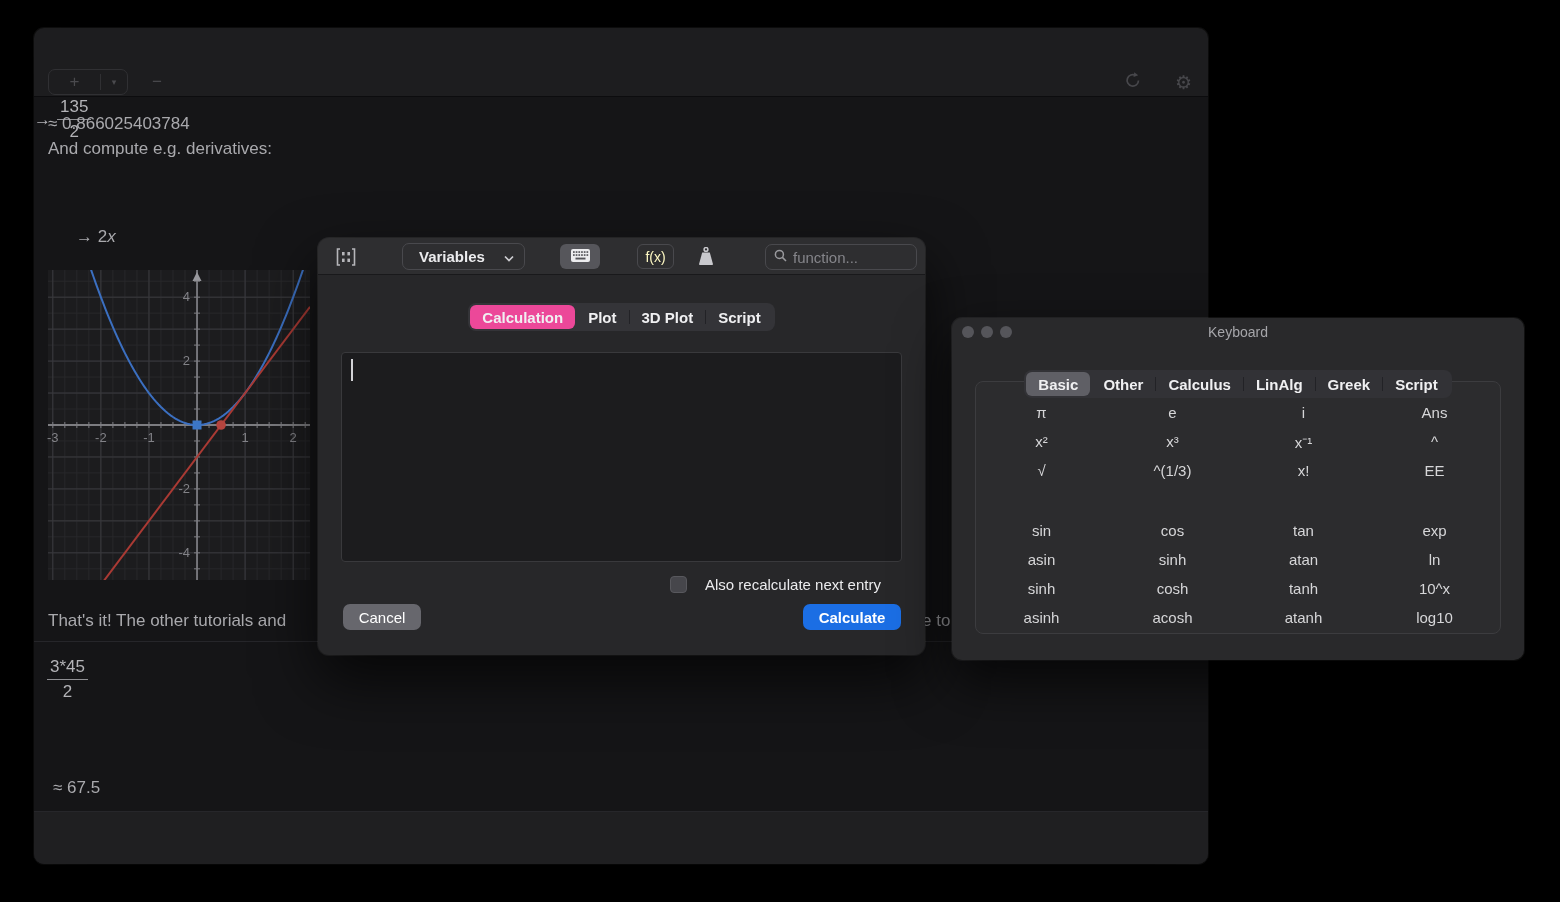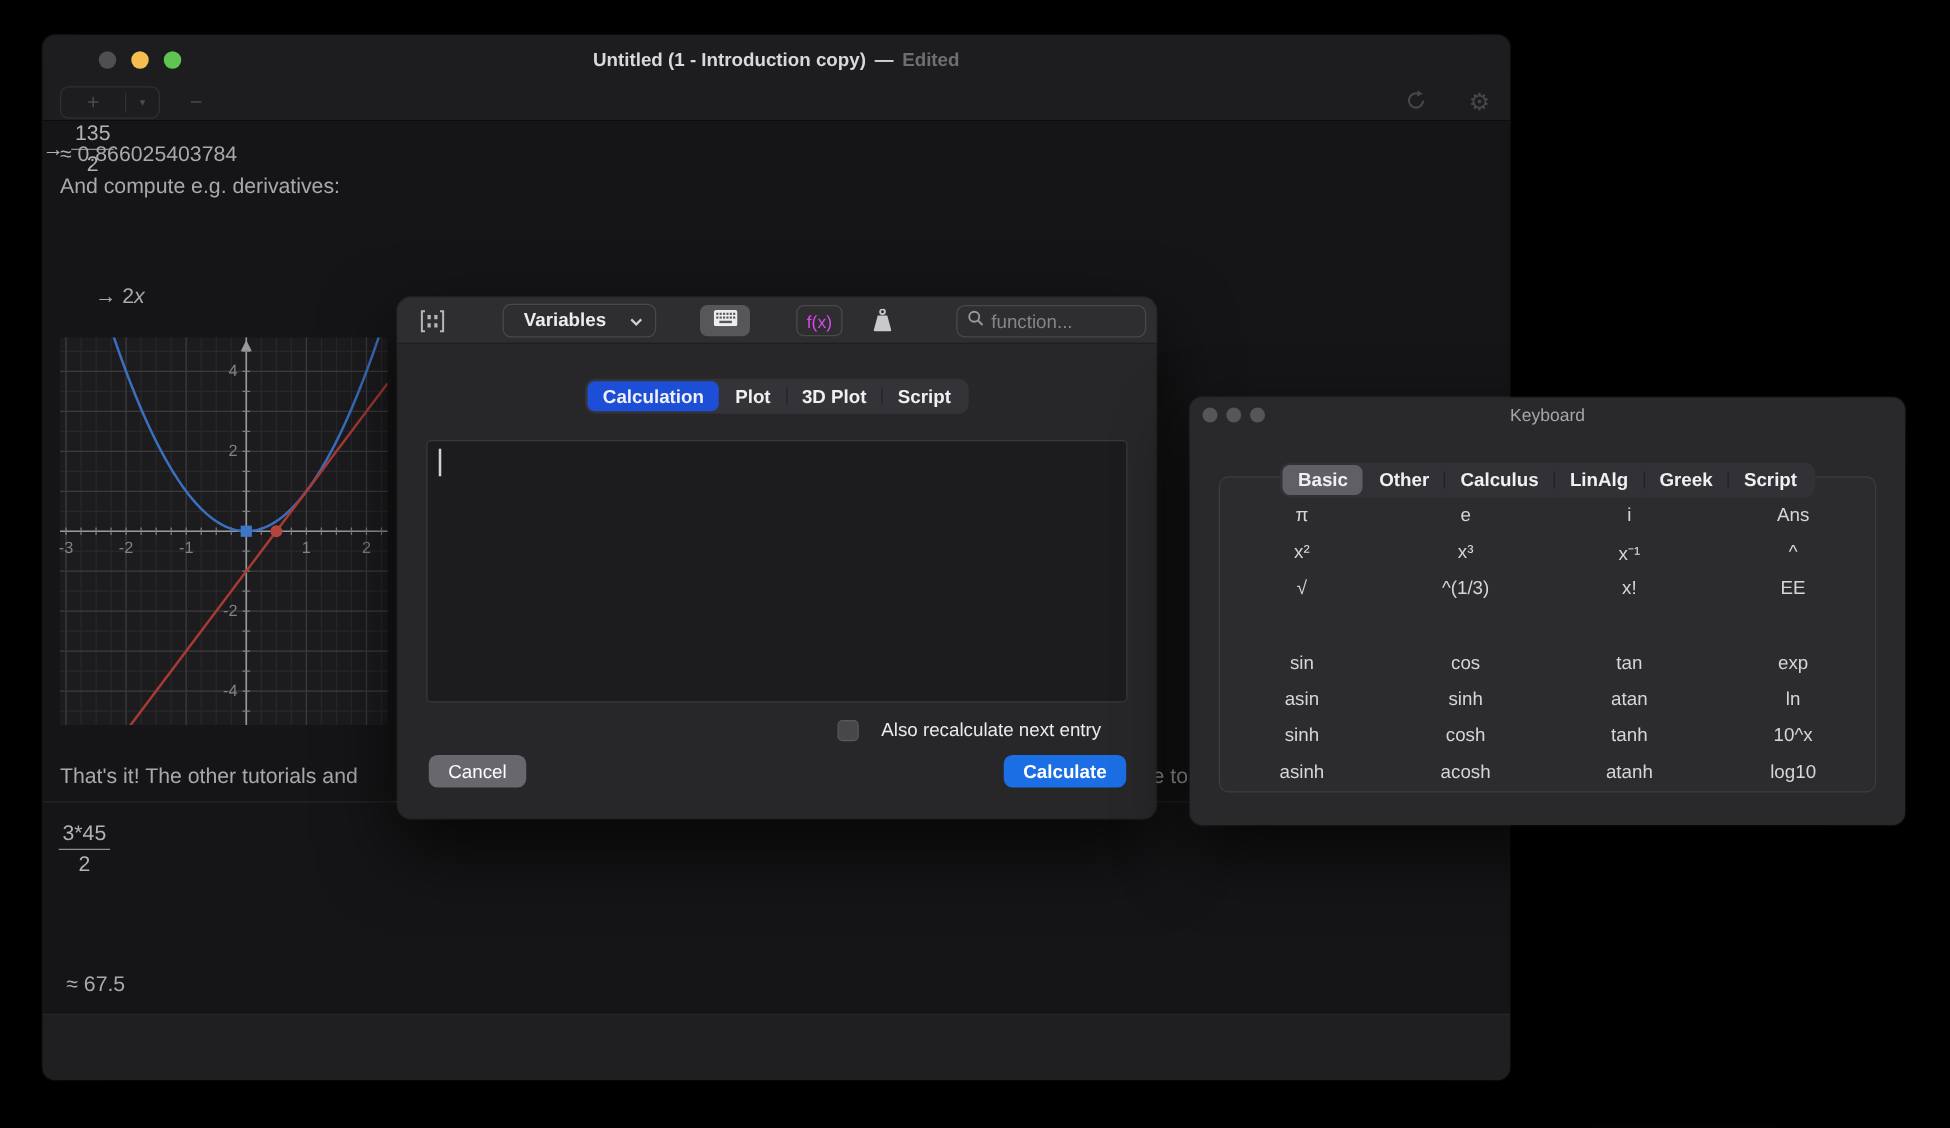--- a/index.html
+++ b/index.html
@@ -63,30 +63,30 @@
   .dialog { position:absolute; left:318px; top:238px; width:607px; height:417px; background:#272729; border-radius:11px;
     box-shadow:0 25px 60px rgba(0,0,0,.7), 0 0 0 1px rgba(255,255,255,.09); z-index:10; }
   .dlg-header { position:absolute; left:0; top:0; right:0; height:37px; background:#2e2e30; border-radius:11px 11px 0 0;
     border-bottom:1px solid #19191b; }
   .matrix-icon { position:absolute; left:16px; top:7px; width:24px; height:23px; display:flex; align-items:center; justify-content:center; }
   .hdr-select { position:absolute; left:84px; top:5px; width:123px; height:27px; border:1px solid #49494d; border-radius:7px;
     display:flex; align-items:center; justify-content:space-between; padding:0 10px 0 16px; color:#ececee; font-size:15px; font-weight:600; }
   .kb-btn { position:absolute; left:242px; top:6px; width:40px; height:25px; background:#56565b; border-radius:6px;
     display:flex; align-items:center; justify-content:center; }
   .fx-btn { position:absolute; left:319px; top:6px; width:37px; height:25px; border:1px solid #49494d; border-radius:6px;
-    display:flex; align-items:center; justify-content:center; color:#d946ef; font-size:14px; }
+    display:flex; align-items:center; justify-content:center; color:#fef9c3; font-size:14px; }
   .weight-icon { position:absolute; left:376px; top:6px; width:24px; height:25px; display:flex; align-items:center; justify-content:center; }
   .search-field { position:absolute; left:447px; top:6px; width:152px; height:26px; border:1px solid #49494d; border-radius:7px;
     display:flex; align-items:center; gap:6px; padding:6px 8px; }
   .search-field .ph { color:#85858a; font-size:15px; }
 
   .seg-bar { display:flex; align-items:center; background:#343438; border-radius:8px; padding:2px; height:28px; }
   .seg { height:24px; display:flex; align-items:center; padding:0 12px; color:#f0f0f2; font-size:15px; font-weight:600;
     border-radius:6px; white-space:nowrap; }
-  .seg.sel { background:#1d4ed8; }
+  .seg.sel { background:#ec4899; }
   .seg-div { width:1px; height:14px; background:#222226; }
   .seg.sel + .seg-div { visibility:hidden; }
   .dlg-tabs-row { position:absolute; left:0; right:0; top:65px; display:flex; justify-content:center; }
 
   .dlg-textarea { position:absolute; left:23px; top:114px; width:561px; height:210px; background:#1c1c1e;
     border:1px solid #39393c; border-radius:4px; }
   .caret { position:absolute; left:9px; top:6px; width:2px; height:22px; background:#d2d2d6; animation:blink 1.1s step-end infinite; }
   @keyframes blink { 50% { opacity:0; } }
 
   .chk-row { position:absolute; left:352px; top:338px; display:flex; align-items:center; gap:18px; }
@@ -111,30 +111,20 @@
   .key-grid { position:absolute; left:0; top:16px; width:100%; display:grid; grid-template-columns:repeat(4,1fr); }
   .key { height:29px; display:flex; align-items:center; justify-content:center; color:#d6d6d8; font-size:15px; }
   .key-gap { grid-column:1 / -1; height:31px; }
 </style>
 </head>
 <body>
 
 <div id="stage">
 
   <div class="main-window">
-    <div class="titlebar">
-      <span class="traffic t-close"></span>
-      <span class="traffic t-min"></span>
-      <span class="traffic t-zoom"></span>
-      <div class="win-title">
-        <span>Untitled (1 - Introduction copy)</span>
-        <span>—</span>
-        <span class="dim">Edited</span>
-      </div>
-    </div>
     <div class="toolbar">
       <div class="tb-group">
         <span class="plus">+</span>
         <span class="sep"></span>
         <span class="chev">▾</span>
       </div>
       <div class="tb-minus">−</div>
       <div class="tb-right">
         <span>
           <svg width="20" height="20" viewBox="0 0 20 20">

